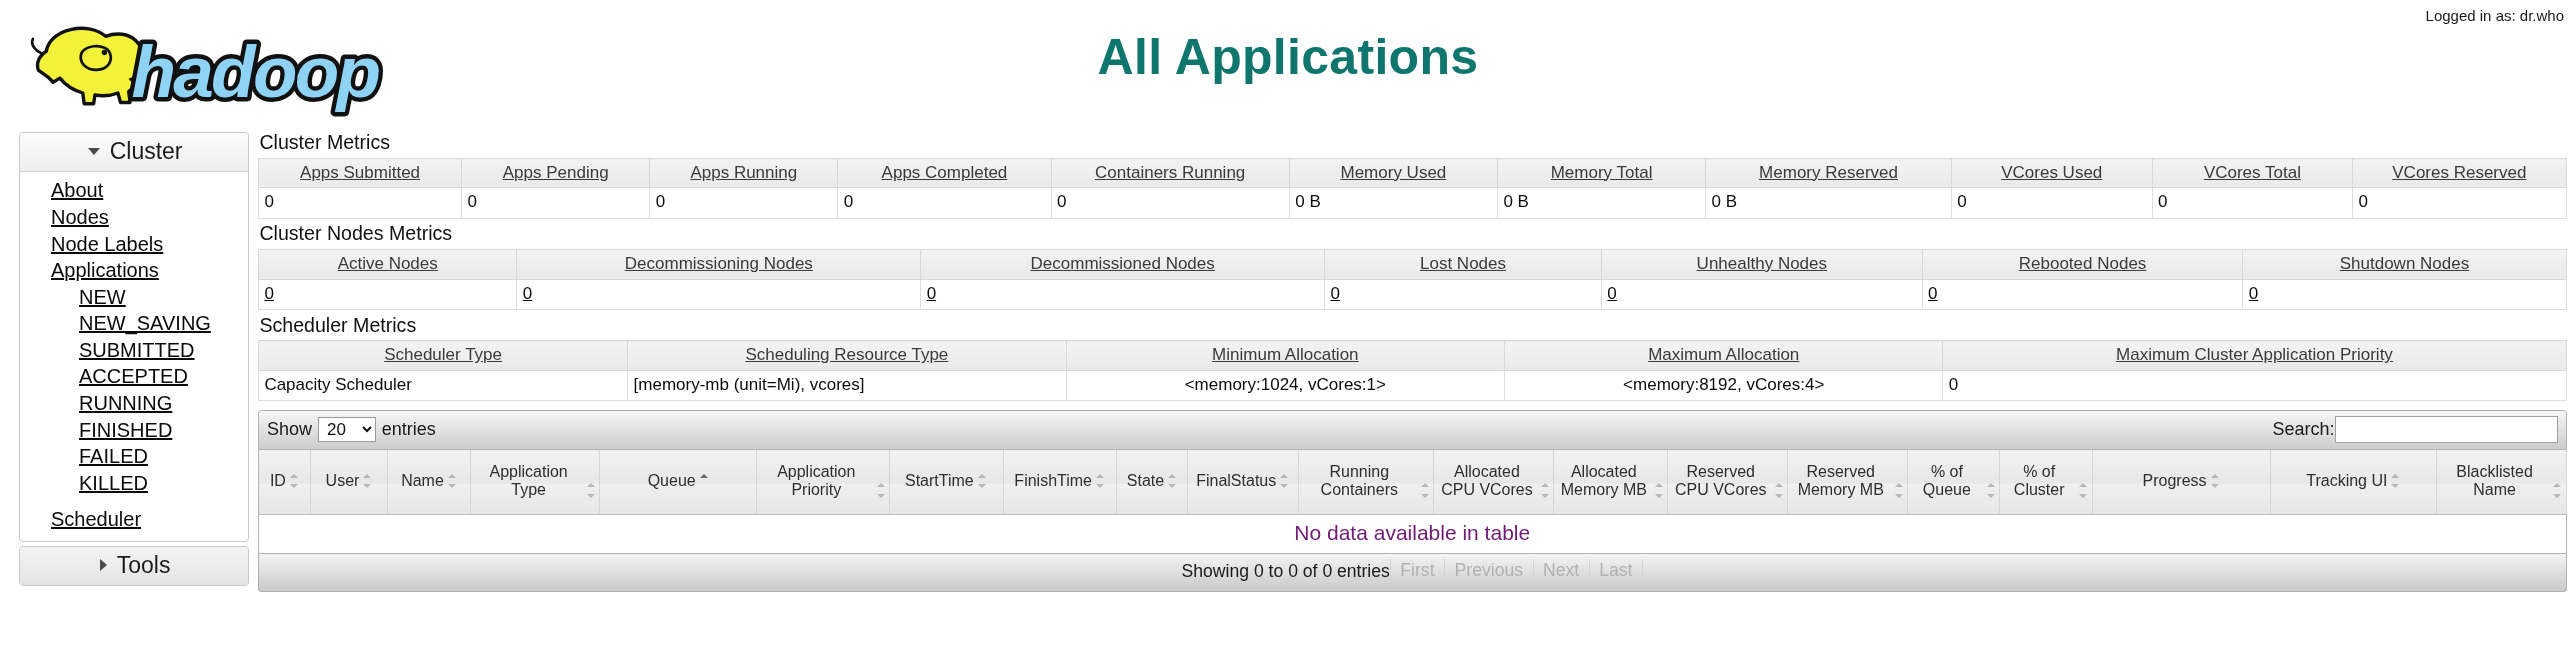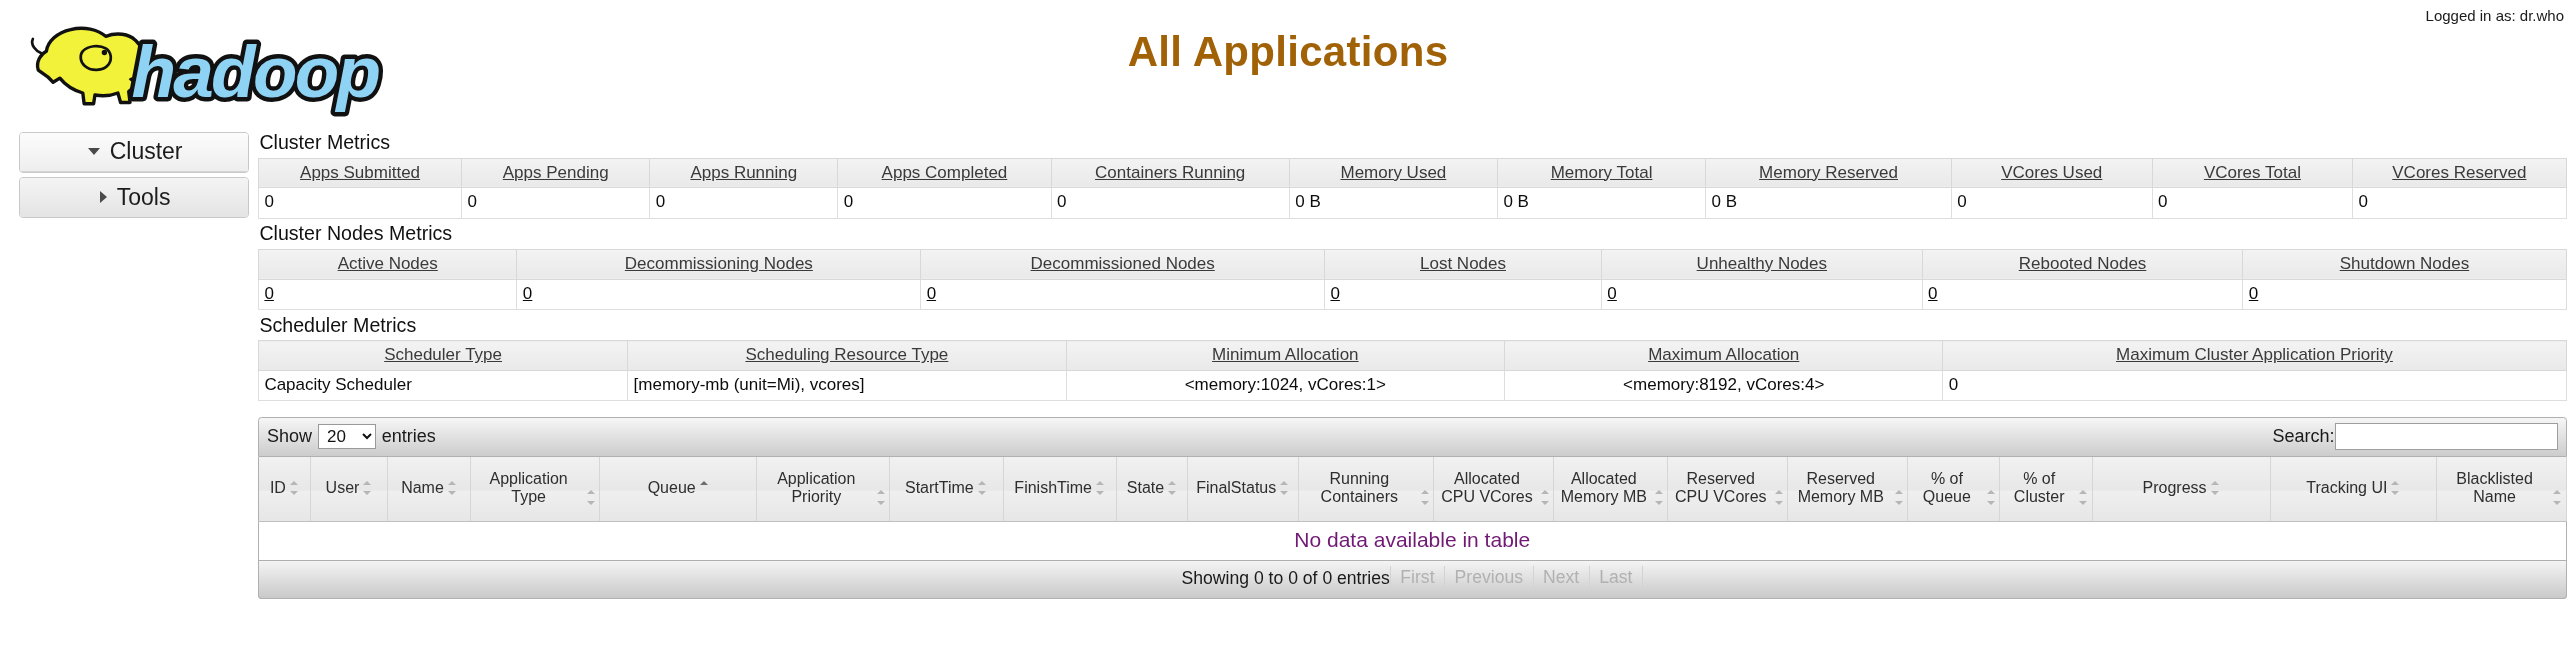--- a/index.html
+++ b/index.html
@@ -16,24 +16,24 @@
   #loggedin {
     position: absolute;
     top: 6.8px; right: 12px;
     font-size: 15px;
     color: #1a1a1a;
   }
   #page-title {
     position: absolute;
     top: 28px; left: 0; right: 0;
     text-align: center;
-    font-size: 42px;
+    font-size: 50px;
     font-weight: bold;
     letter-spacing: 0.3px;
-    color: #a16207;
+    color: #0f766e;
   }
 
   
   #logo {
     position: absolute;
     top: 12px; left: 17.6px;
     width: 405px; height: 108px;
   }
 
   
@@ -135,21 +135,21 @@
     padding: 4px 5.4px 5.4px;
     white-space: nowrap;
   }
   table.metrics td.ctr { text-align: center; }
   table.metrics td a {
     color: #0a0a0a;
     text-decoration: underline;
   }
 
   
-  .dt-wrap { margin-top: 16px; }
+  .dt-wrap { margin-top: 9px; }
   .dt-bar {
     background: linear-gradient(to bottom, #f6f6f6 0%, #cccccc 100%);
     border: 0.7px solid #b0b0b0;
     border-radius: 3.4px 3.4px 0 0;
     padding: 4.7px 8px 5.4px;
     display: flex;
     align-items: center;
     justify-content: space-between;
     font-size: 18px;
     color: #1a1a1a;
@@ -282,20 +282,36 @@
 </div>
 
 <div id="loggedin">Logged in as: dr.who</div>
 <div id="page-title">All Applications</div>
 
 <div id="sidebar">
   <div class="nav-block">
     <div class="nav-head">
       <span class="tri down"></span>
       <span>Cluster</span>
+    </div>
+    <div class="nav-body">
+      <a class="nav-link">About</a>
+      <a class="nav-link">Nodes</a>
+      <a class="nav-link">Node Labels</a>
+      <a class="nav-link">Applications</a>
+      <a class="nav-link sub">NEW</a>
+      <a class="nav-link sub">NEW_SAVING</a>
+      <a class="nav-link sub">SUBMITTED</a>
+      <a class="nav-link sub">ACCEPTED</a>
+      <a class="nav-link sub">RUNNING</a>
+      <a class="nav-link sub">FINISHED</a>
+      <a class="nav-link sub">FAILED</a>
+      <a class="nav-link sub">KILLED</a>
+      <div class="nav-spacer"></div>
+      <a class="nav-link">Scheduler</a>
     </div>
   </div>
 
   <div class="nav-block">
     <div class="nav-head collapsed">
       <span class="tri right"></span>
       <span>Tools</span>
     </div>
   </div>
 </div>

